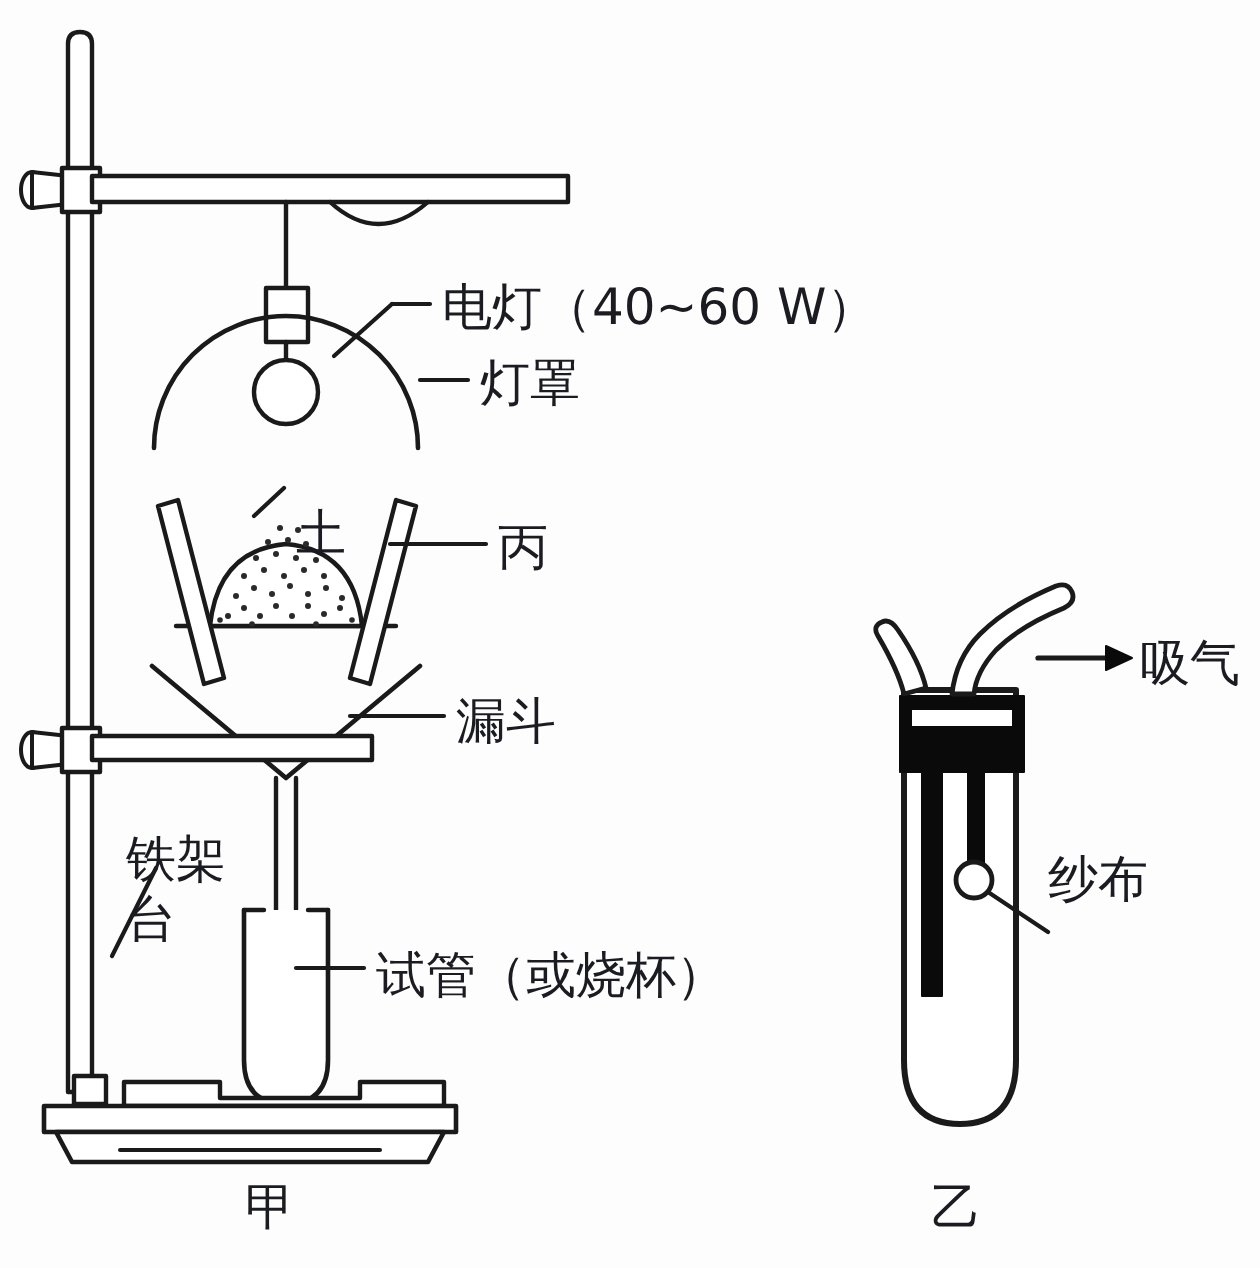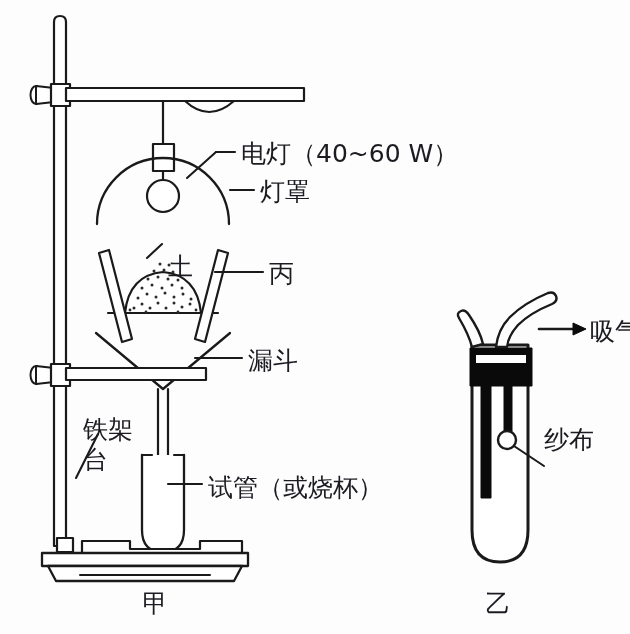--- a/index.html
+++ b/index.html
@@ -15,21 +15,20 @@
     overflow: hidden;
     font-family: "Liberation Serif", "DejaVu Serif", serif;
     background: #fdfdfd;
   }
   #diagram-root {
     position: absolute;
     left: 0;
     top: 0;
     width: 522px;
     height: 634px;
-    margin-left: 20px;
   }
   svg.figure {
     display: block;
     width: 630px;
     height: 634px;
   }
   .ink {
     fill: none;
     stroke: #1a1a1a;
     stroke-linecap: round;

